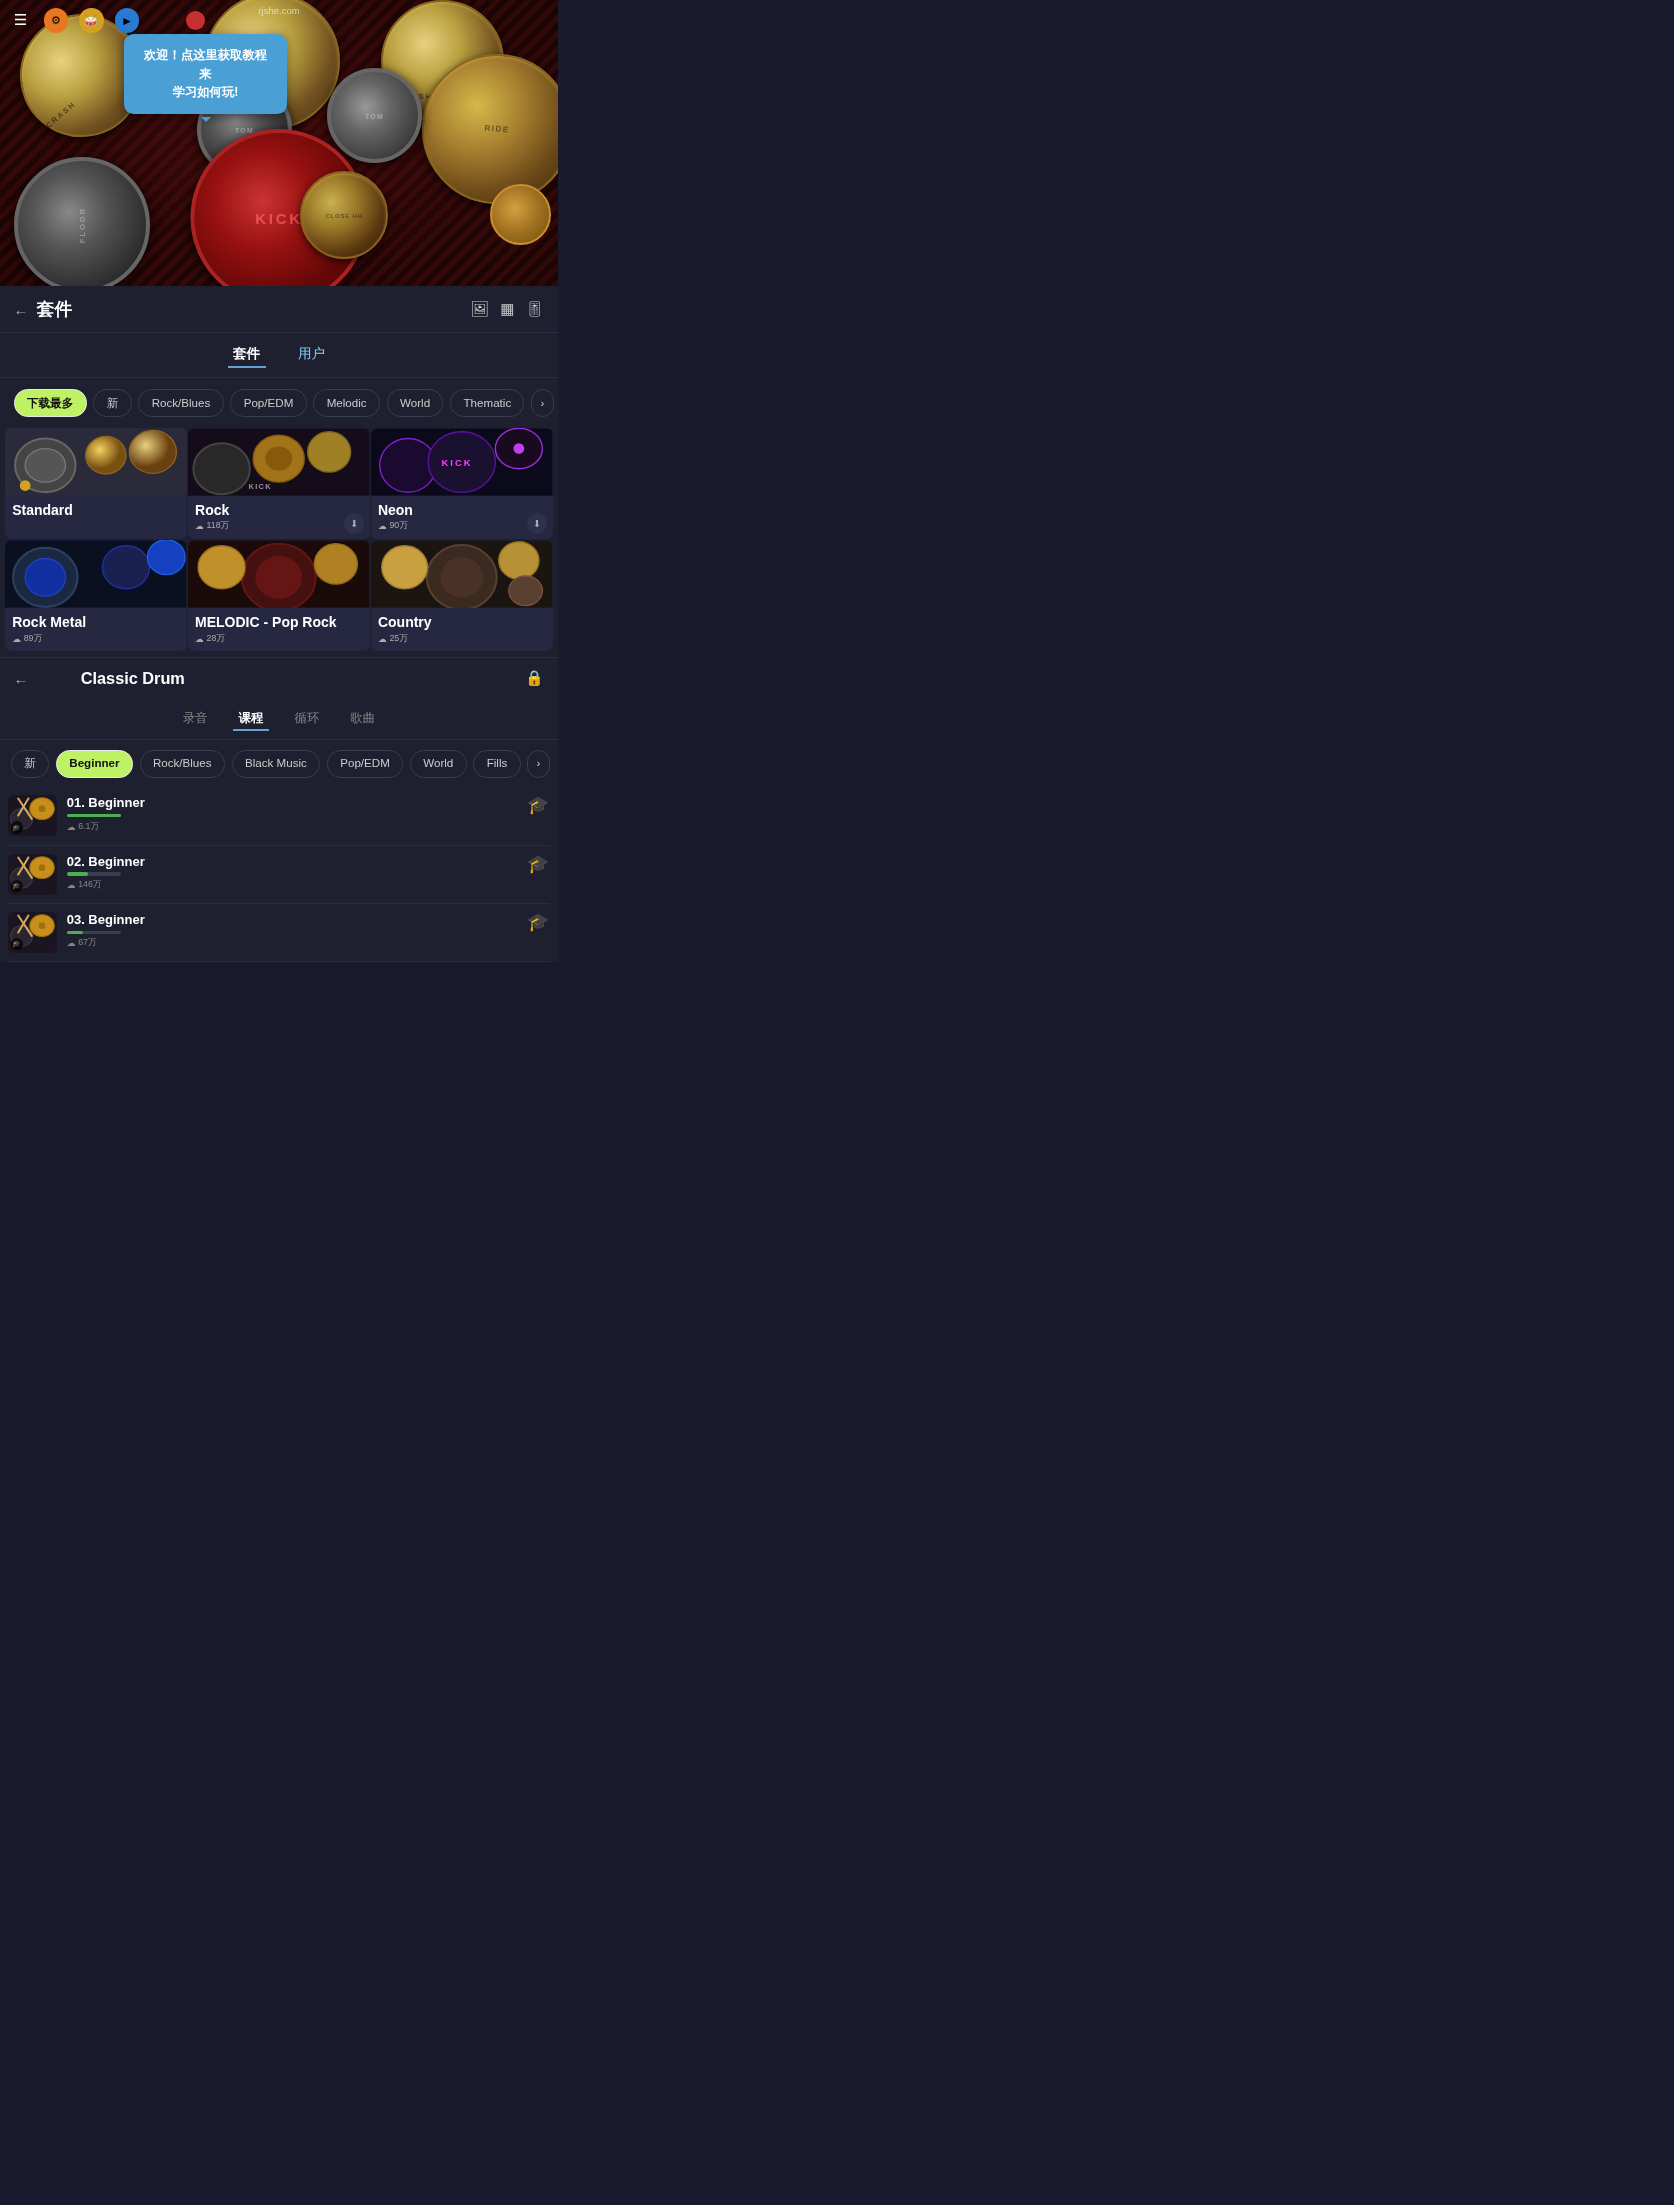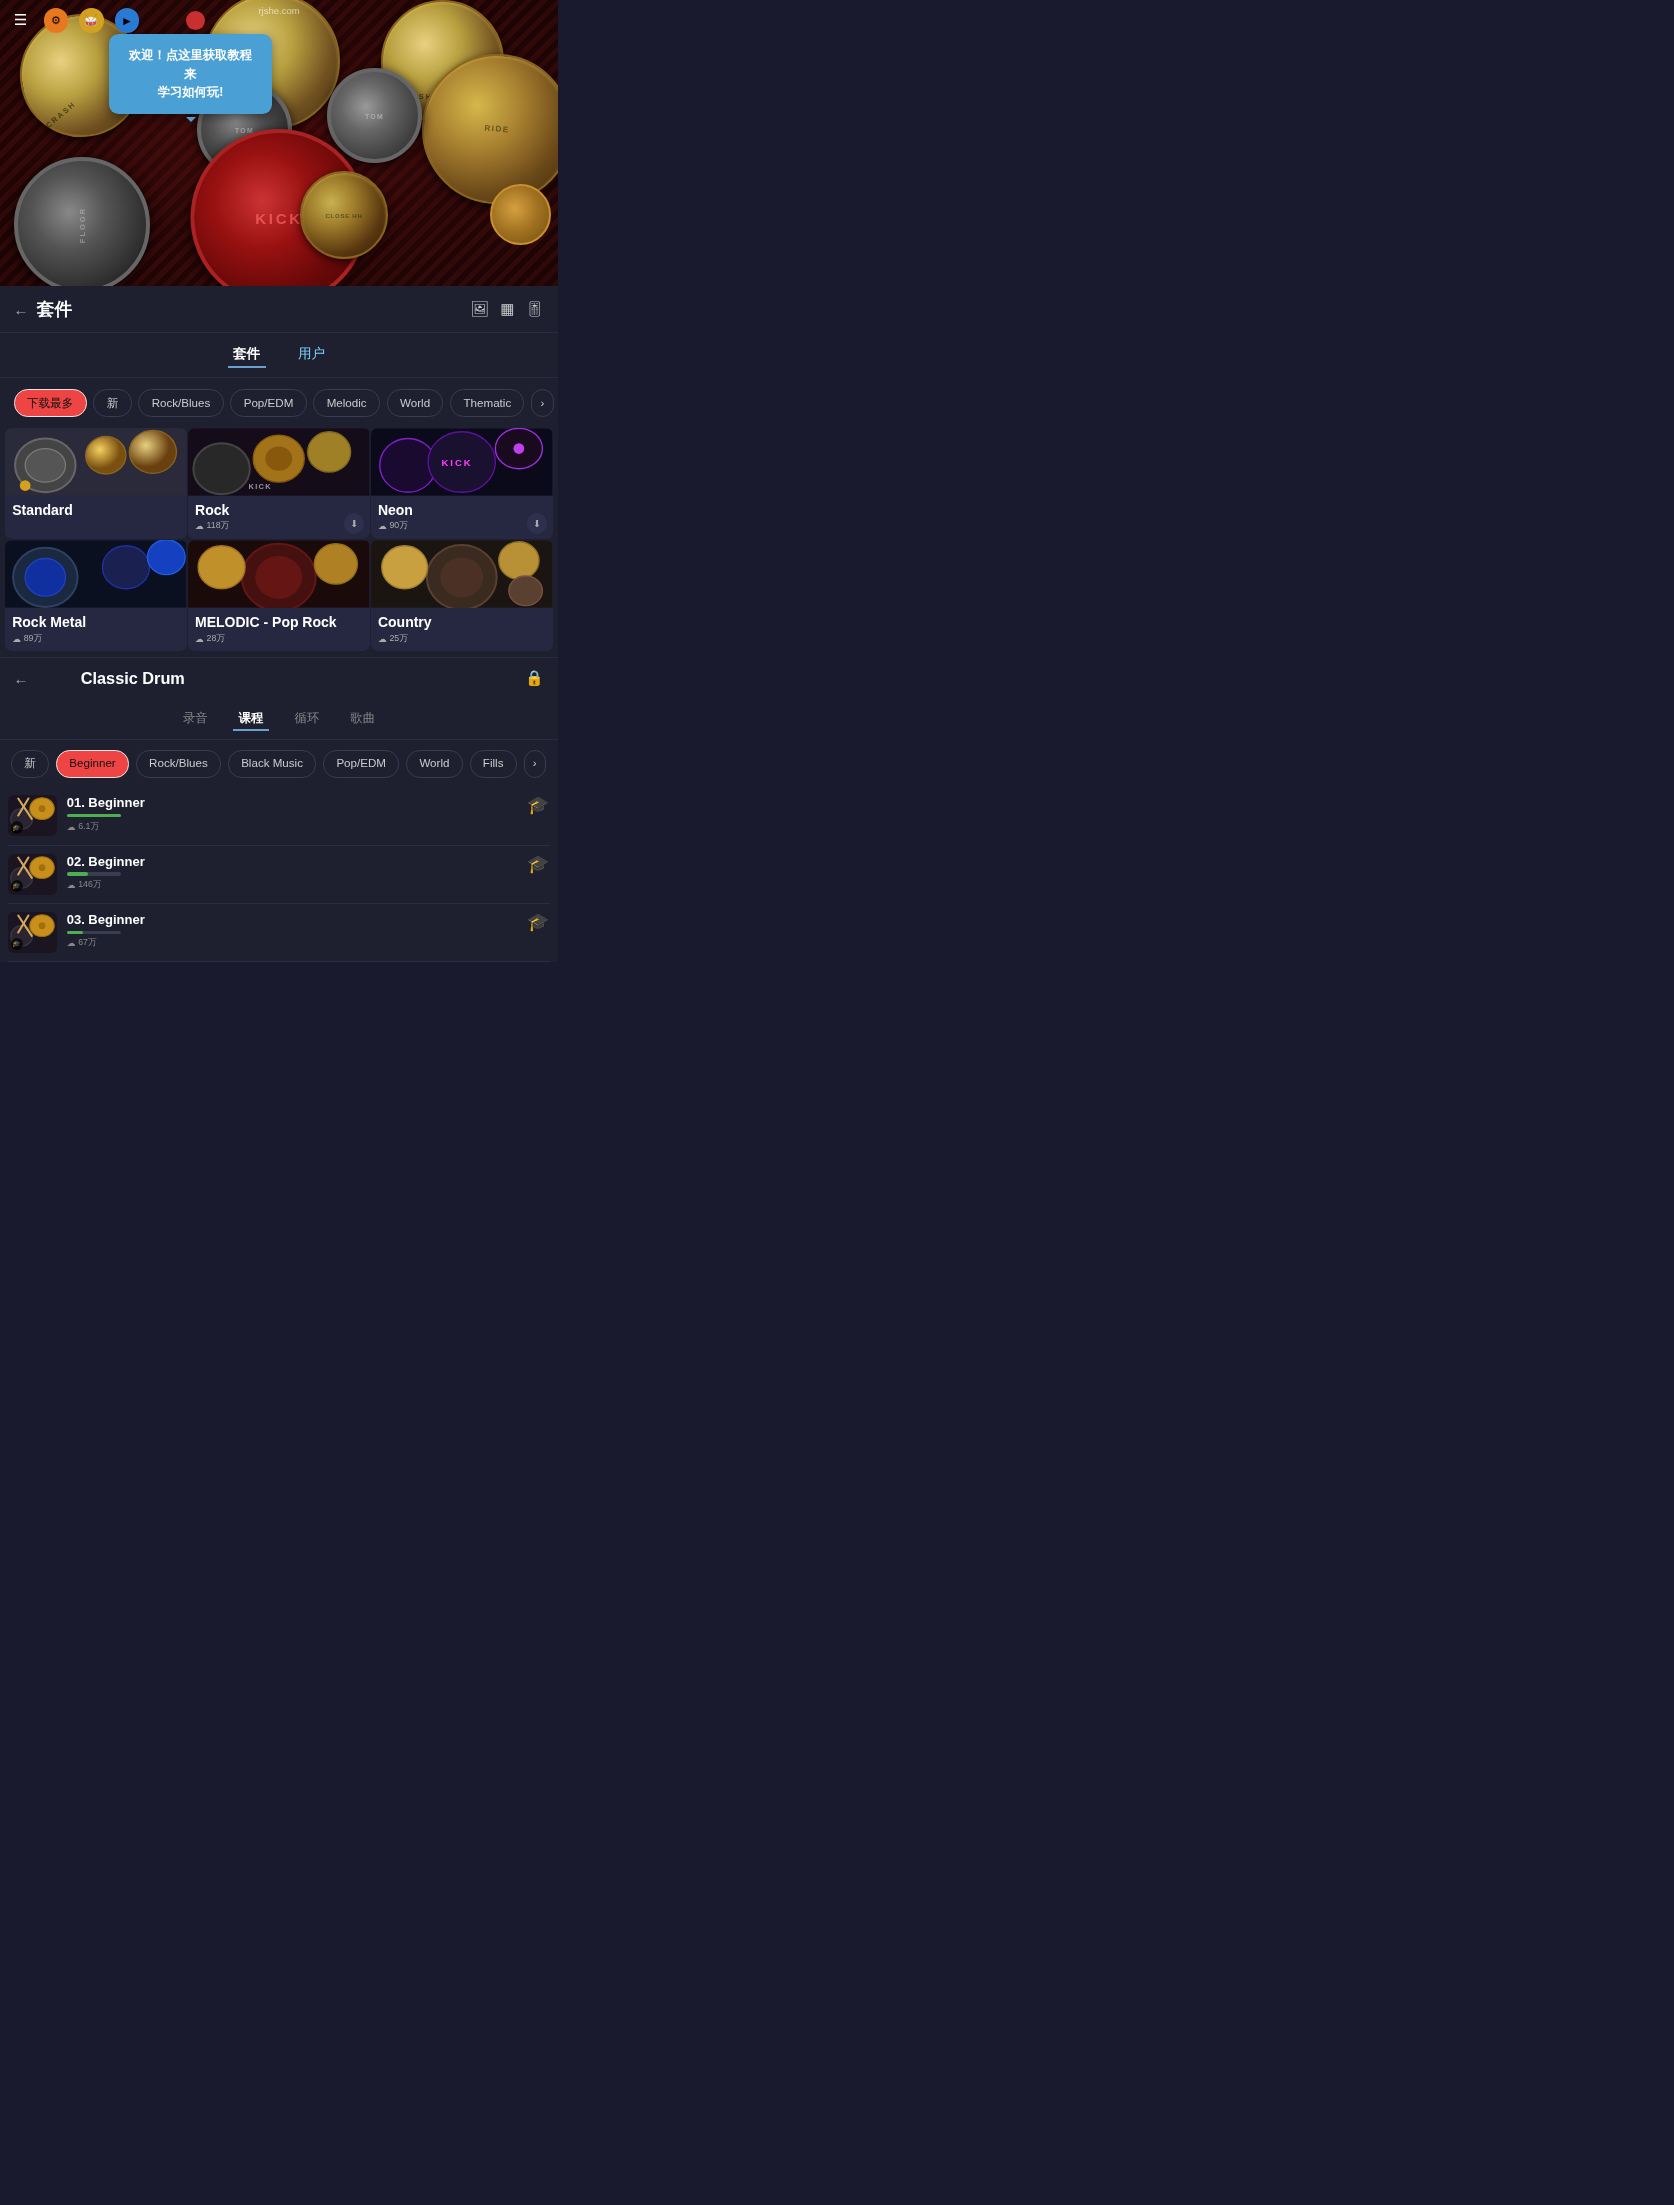--- a/index.html
+++ b/index.html
@@ -62,21 +62,21 @@
     }
     .drum-kick {
       background: radial-gradient(circle at 40% 40%, #cc3333, #991111, #660808, #440505);
       border-color: #aa2222;
     }
 
     
     .welcome-tooltip {
       position: absolute;
       top: 34px;
-      left: 109px;
+      left: 124px;
       background: #4a9fd4;
       color: white;
       border-radius: 9.5px;
       padding: 12.3px 16.3px;
       font-size: 12.3px;
       font-weight: 600;
       line-height: 1.5;
       text-align: center;
       max-width: 163px;
       box-shadow: 0 2.7px 11px rgba(0,0,0,0.4);
@@ -206,24 +206,24 @@
       padding: 5.4px 12.3px;
       border-radius: 13.6px;
       font-size: 11.6px;
       white-space: nowrap;
       cursor: pointer;
       border: 1px solid #3a3d50;
       color: #ccc;
       background: transparent;
     }
     .filter-pill.active {
-      background: #ef4444;
+      background: #bef264;
       color: #111;
       border-color: #e8e8e8;
-      font-weight: 400;
+      font-weight: 700;
     }
 
     
     .kit-grid {
       display: grid;
       grid-template-columns: 1fr 1fr 1fr;
       gap: 1.4px;
       padding: 0 5.4px 5.4px;
     }
     .kit-card {

